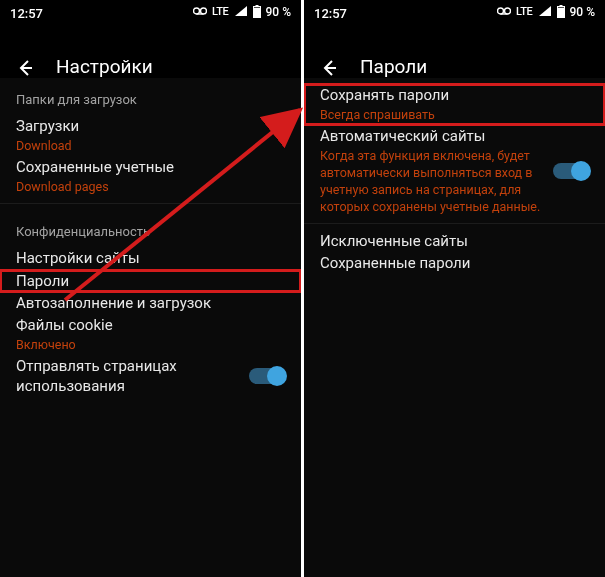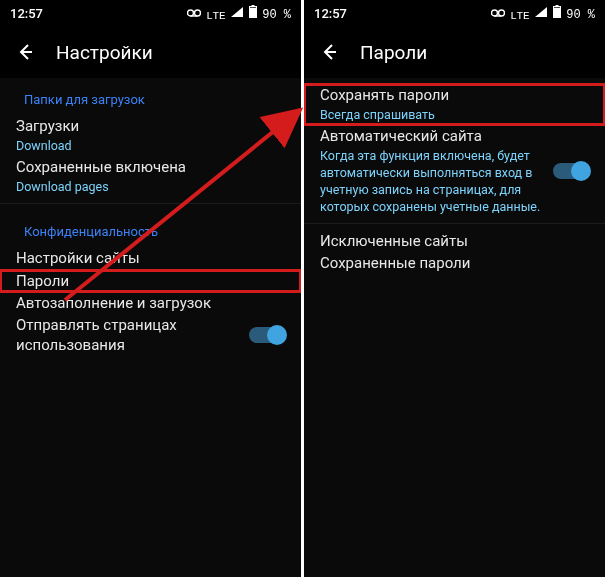--- a/index.html
+++ b/index.html
@@ -33,72 +33,71 @@
     align-items: center;
     justify-content: space-between;
     padding: 0 10px;
     font-size: 13px;
     font-weight: 500;
     color: #fff;
     background: #000;
   }
   .status-right {
     display: flex;
-    align-items: flex-end;
+    align-items: flex-start;
     gap: 5px;
     font-size: 12px;
-    font-family: Liberation Mono, monospace;
   }
   .status-right .lte { font-size: 11px; letter-spacing: -0.3px; }
   .signal-icon, .batt-icon { display: inline-block; }
   
   .appbar {
     height: 52px;
     display: flex;
-    align-items: center;
+    align-items: flex-end;
     gap: 22px;
     padding: 0 14px;
     background: #000;
   }
   .back-arrow {
     width: 20px; height: 20px;
     display: flex; align-items: center; justify-content: center;
   }
   .appbar-title {
     font-size: 19px;
     font-weight: 400;
     color: #fff;
   }
   
   .content {
     flex: 1;
     overflow: hidden;
     background: #0a0a0a;
   }
   .section-header {
-    color: #3b82f6;
+    color: #a3a3a3;
     font-size: 13px;
-    padding: 14px 24px 8px;
+    padding: 14px 16px 8px;
   }
   .list-item {
     padding: 1px 16px;
     display: flex;
     align-items: center;
     justify-content: space-between;
     gap: 10px;
   }
   .list-item .text { flex: 1; }
   .list-item .primary {
     font-size: 15px;
     color: #e8e8e8;
     line-height: 1.35;
   }
   .list-item .secondary {
     font-size: 12.5px;
-    color: #7dd3fc;
+    color: #c2410c;
     line-height: 1.35;
     margin-top: 2px;
   }
   .divider {
     height: 1px;
     background: #1c1c1c;
     margin: 6px 0;
   }
   
   .toggle {
@@ -178,21 +177,21 @@
 
       <div class="list-item">
         <div class="text">
           <div class="primary">Загрузки</div>
           <div class="secondary">Download</div>
         </div>
       </div>
 
       <div class="list-item">
         <div class="text">
-          <div class="primary">Сохраненные включена</div>
+          <div class="primary">Сохраненные учетные</div>
           <div class="secondary">Download pages</div>
         </div>
       </div>
 
       <div class="divider"></div>
       <div class="section-header">Конфиденциальность</div>
 
       <div class="list-item">
         <div class="text">
             <div class="primary">Настройки сайты</div>
@@ -204,20 +203,26 @@
             <div class="primary">Пароли</div>
           </div>
       </div>
 
       <div class="list-item">
         <div class="text">
             <div class="primary">Автозаполнение и загрузок</div>
           </div>
       </div>
 
+      <div class="list-item">
+        <div class="text">
+          <div class="primary">Файлы cookie</div>
+          <div class="secondary">Включено</div>
+        </div>
+      </div>
 
       <div class="list-item">
         <div class="text">
             <div class="primary">Отправлять страницах использования</div>
           </div>
         <div class="toggle on">
             <div class="knob"></div>
           </div>
       </div>
 
@@ -269,21 +274,21 @@
     <div class="content">
       <div class="list-item hl" style="margin-top:6px">
         <div class="text">
           <div class="primary">Сохранять пароли</div>
           <div class="secondary">Всегда спрашивать</div>
         </div>
       </div>
 
       <div class="list-item">
         <div class="text">
-          <div class="primary">Автоматический сайта</div>
+          <div class="primary">Автоматический сайты</div>
           <div class="secondary">Когда эта функция включена, будет автоматически выполняться вход в учетную запись на страницах, для которых сохранены учетные данные.</div>
         </div>
         <div class="toggle on">
             <div class="knob"></div>
           </div>
       </div>
 
       <div class="divider"></div>
 
       <div class="list-item">

